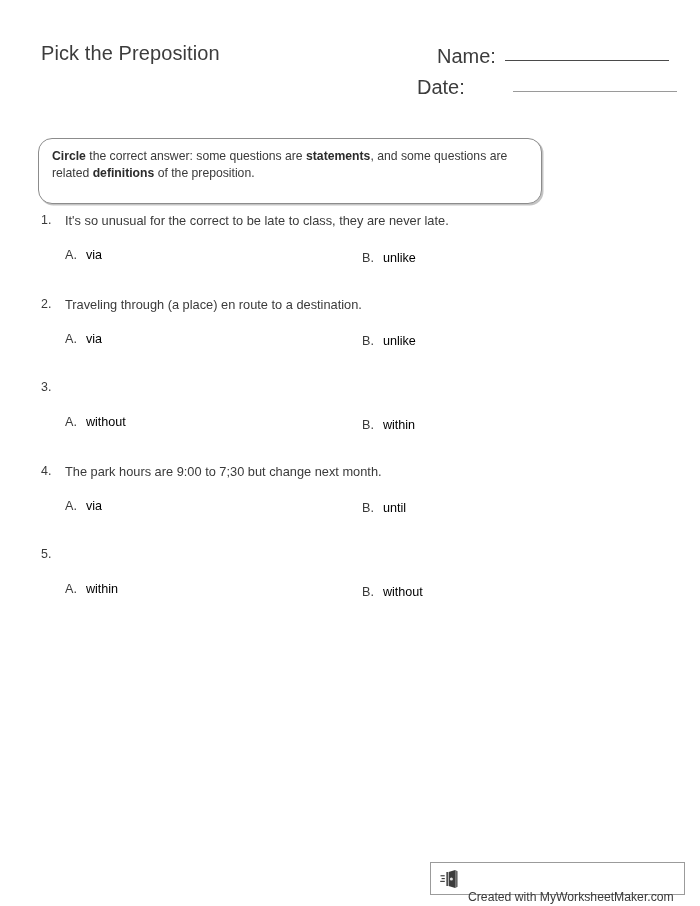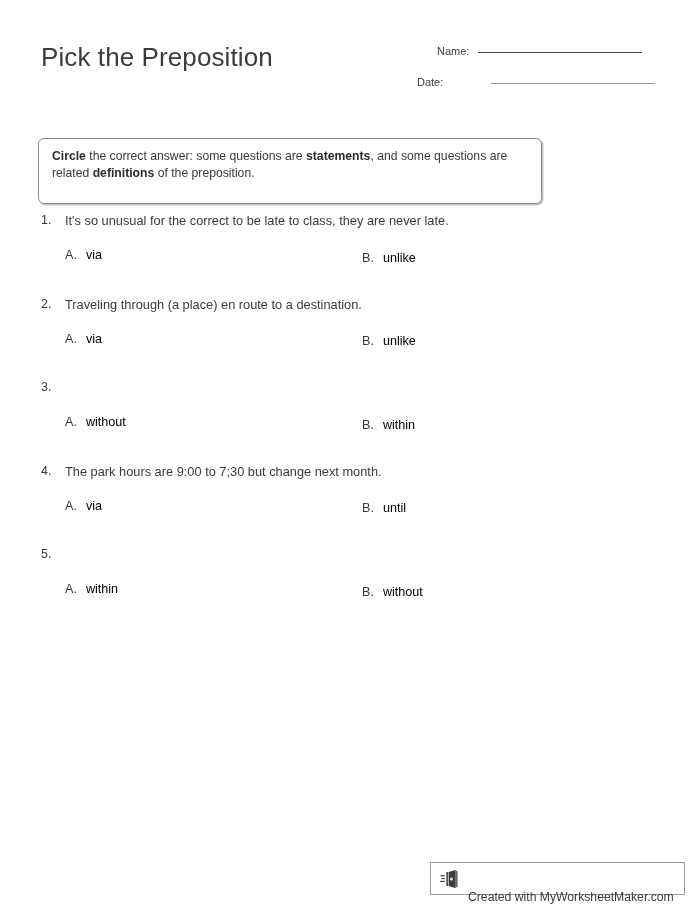--- a/index.html
+++ b/index.html
@@ -29,38 +29,38 @@
     position: absolute;
     left: 0;
     top: 0;
     width: 700px;
     height: 120px;
   }
   .worksheet-title {
     position: absolute;
     left: 41px;
     top: 42px;
-    font-size: 26px;
+    font-size: 20px;
     font-weight: 400;
     letter-spacing: 0.1px;
     color: #3c3c3c;
     white-space: nowrap;
   }
 
   .field-row {
     position: absolute;
     display: flex;
     align-items: baseline;
     height: 20px;
   }
   .field-name { left: 437px; top: 45px; }
   .field-date { left: 417px; top: 76px; gap: 39px; }
 
   .field-label {
-    font-size: 11px;
+    font-size: 20px;
     color: #3c3c3c;
     white-space: nowrap;
     margin-right: 9px;
   }
   .field-line {
     display: block;
     width: 164px;
     height: 0;
     position: relative;
     top: -2px;
@@ -74,21 +74,21 @@
 
   
   .instruction-box {
     position: absolute;
     left: 38px;
     top: 138px;
     width: 504px;
     min-height: 47px;
     box-sizing: border-box;
     border: 1px solid #8c8c8c;
-    border-radius: 6px;
+    border-radius: 14px;
     background: #fff;
     box-shadow: 1.5px 1.5px 0 rgba(60,60,60,0.30);
     padding: 9px 14px 22px 13px;
   }
   .instruction-text {
     font-size: 12.2px;
     line-height: 16.5px;
     color: #3a3a3a;
   }
   .instruction-text b {

